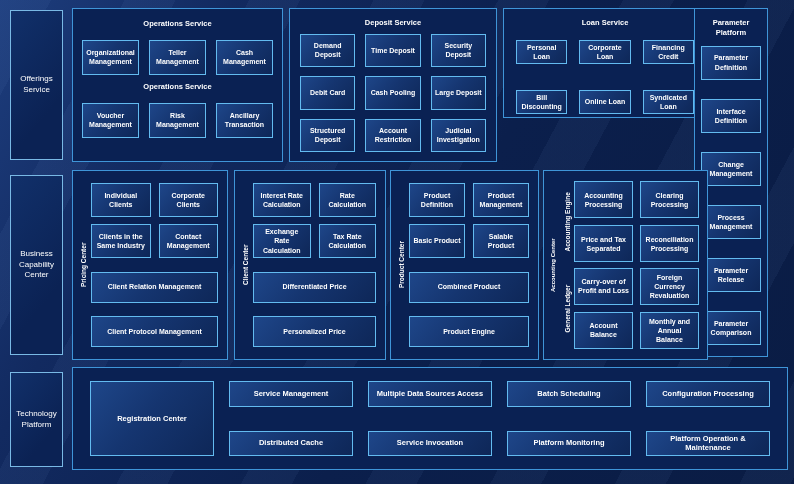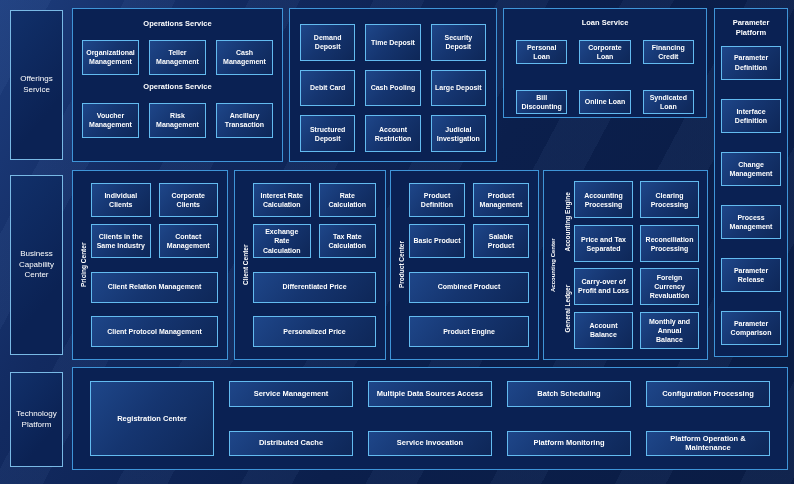--- a/index.html
+++ b/index.html
@@ -54,21 +54,21 @@
     font-weight: bold; font-size: 6.5px;
     display: flex; align-items: center; justify-content: center;
     text-align: center;
     flex: 0 0 auto;
   }
 
   
   .ops-panel   { left: 72px;  top: 8px; width: 211px; height: 154px; display: flex; flex-direction: column; padding: 10px 9px; }
   .dep-panel   { left: 289px; top: 8px; width: 208px; height: 154px; display: flex; flex-direction: column; padding: 9px 10px 9px; }
   .loan-panel  { left: 503px; top: 8px; width: 204px; height: 110px; display: flex; flex-direction: column; padding: 9px 12px 13px; }
-  .param-panel { left: 714px; top: 8px; width: 74px;  height: 349px; display: flex; flex-direction: column; padding: 9px 6px 11px; }
+  .param-panel { left: 694px; top: 8px; width: 74px;  height: 349px; display: flex; flex-direction: column; padding: 9px 6px 11px; }
 
   .grid3 { display: grid; grid-template-columns: repeat(3, 1fr); gap: 10px; }
   .ops-row { margin-top: 11px; grid-auto-rows: 35px; }
   .ops-mid { margin-top: 7px; }
   .dep-grid { flex: 1; margin-top: 6px; grid-auto-rows: 1fr; gap: 9px 10px; }
   .loan-grid { flex: 1; margin-top: 12px; grid-template-rows: 1fr 1fr; gap: 26px 12px; }
   .param-boxes { flex: 1; display: flex; flex-direction: column; justify-content: space-between; margin-top: 8px; }
   .param-boxes .box { height: 34px; }
 
   
@@ -123,20 +123,21 @@
     </div>
     <div class="ptitle ops-mid">Operations Service</div>
     <div class="grid3 ops-row">
       <div class="box">Voucher Management</div>
       <div class="box">Risk Management</div>
       <div class="box">Ancillary Transaction</div>
     </div>
   </div>
 
   <div class="panel dep-panel">
+    <div class="ptitle">Deposit Service</div>
     <div class="grid3 dep-grid">
       <div class="box">Demand Deposit</div>
       <div class="box">Time Deposit</div>
       <div class="box">Security Deposit</div>
       <div class="box">Debit Card</div>
       <div class="box">Cash Pooling</div>
       <div class="box">Large Deposit</div>
       <div class="box">Structured Deposit</div>
       <div class="box">Account Restriction</div>
       <div class="box">Judicial Investigation</div>

